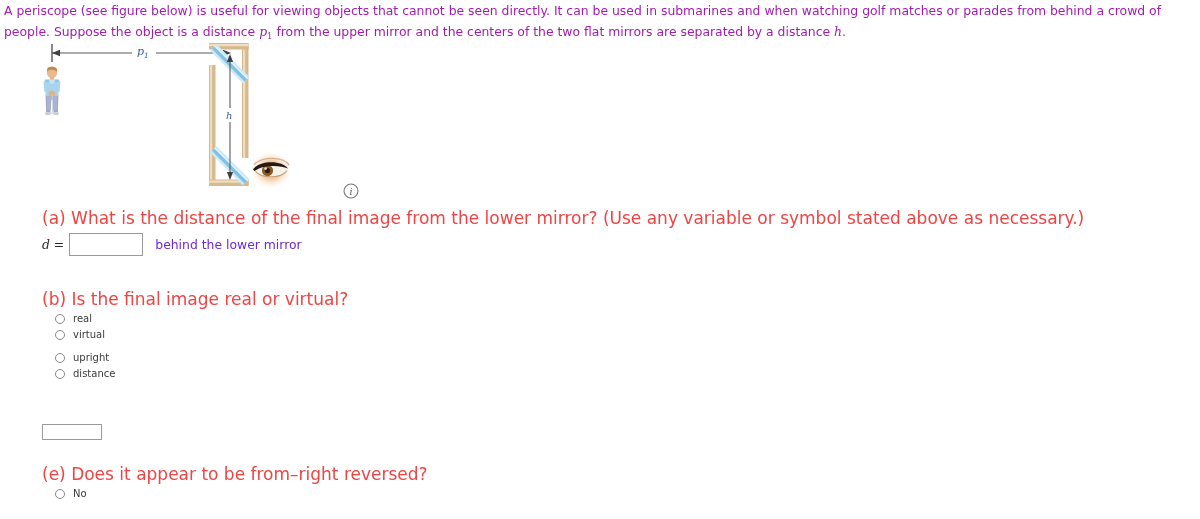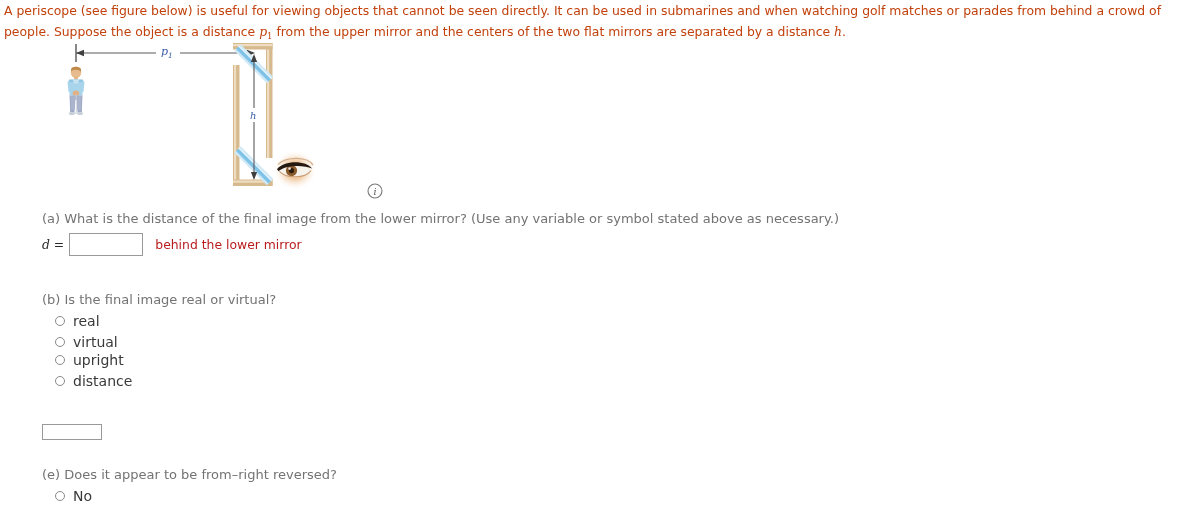--- a/index.html
+++ b/index.html
@@ -15,49 +15,49 @@
     color: #2b2b2b;
     overflow: hidden;
   }
   .problem-statement {
     position: absolute;
     left: 4px;
     top: 0px;
     width: 1192px;
     font-size: 12.4px;
     line-height: 21px;
-    color: #c2410c;
+    color: #a21caf;
   }
   .var-italic {
     font-family: "DejaVu Serif", serif;
     font-style: italic;
     font-size: 12.4px;
   }
   .var-italic sub {
     font-size: 8.5px;
     font-style: normal;
     font-family: "DejaVu Serif", serif;
   }
 
   
   .figure {
     position: absolute;
-    left: 48px;
+    left: 24px;
     top: 36px;
     width: 360px;
     height: 172px;
   }
   .fig-svg { display: block; }
 
   
   .qblock { position: absolute; left: 42px; }
   .qtext {
-    font-size: 13px;
+    font-size: 17px;
     line-height: 17px;
-    color: #737373;
+    color: #ef4444;
     white-space: nowrap;
   }
   .answer-row {
     display: flex;
     align-items: center;
     margin-top: 6px;
   }
   .eq-label {
     font-family: "DejaVu Serif", serif;
     font-style: italic;
@@ -71,41 +71,41 @@
     background: #ffffff;
     box-sizing: border-box;
     outline: none;
     font-family: "DejaVu Sans", sans-serif;
     font-size: 12px;
     padding: 0 4px;
   }
   .ansbox.small { width: 60px; height: 16px; }
   .after-text {
     font-size: 12.4px;
-    color: #b91c1c;
+    color: #6d28d9;
     margin-left: 12px;
     white-space: nowrap;
   }
   .choice {
     display: flex;
     align-items: center;
     margin-left: 13px;
     margin-top: 5px;
   }
   .radio {
     width: 10px;
     height: 10px;
     border: 1px solid #8a8a8a;
     border-radius: 50%;
     background: #fff;
     box-sizing: border-box;
     flex: none;
   }
   .choice-label {
-    font-size: 14px;
+    font-size: 10px;
     color: #3a3a3a;
     margin-left: 8px;
     white-space: nowrap;
   }
 </style>
 </head>
 <body>
 
 <div class="problem-statement">
   <span>A periscope (see figure below) is useful for viewing objects that cannot be seen directly. It can be used in submarines and when watching golf matches or parades from behind a crowd of people. Suppose the object is a distance </span><span class="var-italic"><span>p</span><sub>1</sub></span><span> from the upper mirror and the centers of the two flat mirrors are separated by a distance </span><span class="var-italic">h</span><span>.</span>

